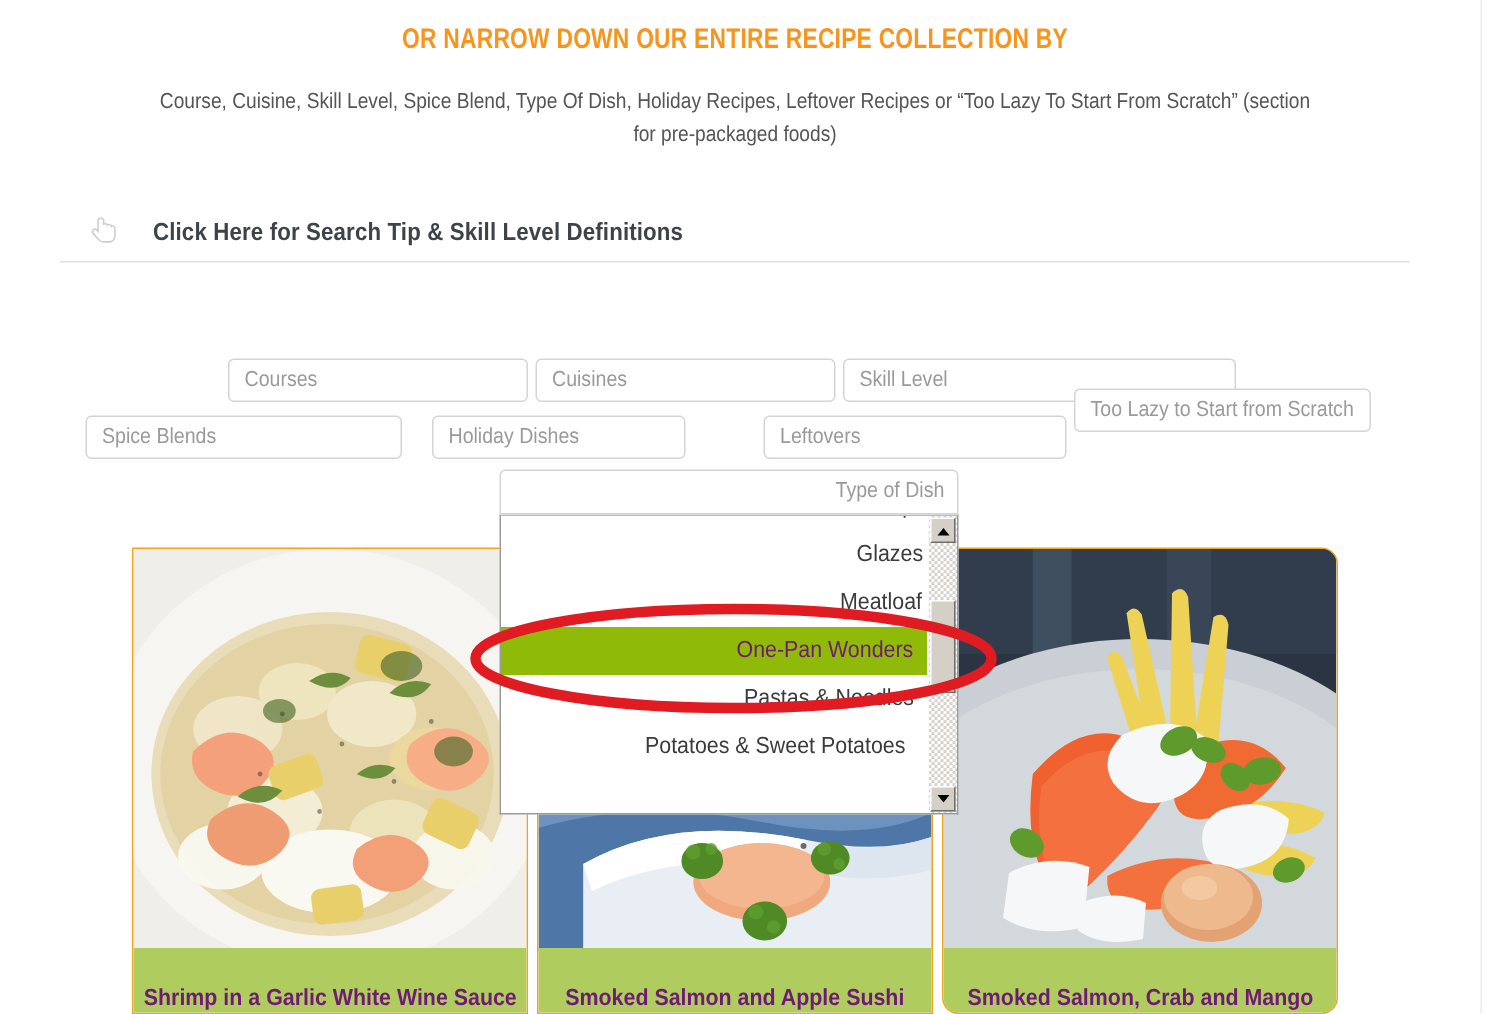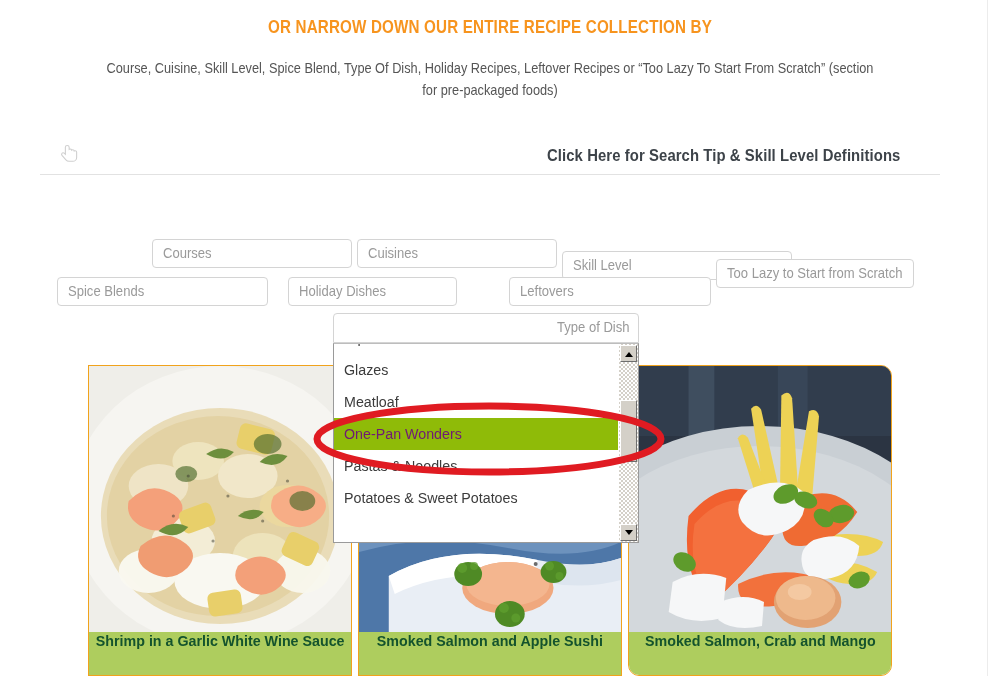--- a/index.html
+++ b/index.html
@@ -69,21 +69,20 @@
 
   
   .clickhere-row {
     position: absolute;
     left: 40px;
     top: 138px;
     width: 900px;
     height: 34px;
     display: flex;
     align-items: center;
-    justify-content: space-between;
   }
   .hand-icon {
     width: 26px;
     height: 26px;
     margin-left: 18px;
     margin-right: 18px;
     flex: 0 0 auto;
     display: block;
   }
   .clickhere-label {
@@ -123,21 +122,21 @@
   }
   .filter-input span {
     display: inline-block;
     transform: scaleX(0.90);
     transform-origin: left center;
   }
 
   
   #f-courses     { left: 152px; top: 239px; width: 200px; }
   #f-cuisines    { left: 357px; top: 239px; width: 200px; }
-  #f-skill       { left: 562px; top: 251px; width: 230px; }
+  #f-skill       { left: 562px; top: 239px; width: 262px; }
   
   #f-spice       { left: 57px;  top: 277px; width: 211px; }
   #f-holiday     { left: 288px; top: 277px; width: 169px; }
   #f-leftovers   { left: 509px; top: 277px; width: 202px; }
   #f-toolazy     { left: 716px; top: 259px; width: 198px; }
   
   #f-typeofdish  { left: 333px; top: 313px; width: 306px; border-radius: 4px 4px 0 0; height: 30px; text-align: right; }
 
   
   .dropdown {
@@ -145,20 +144,21 @@
     left: 333px;
     top: 343px;
     width: 306px;
     height: 200px;
     box-sizing: border-box;
     background: #ffffff;
     border: 1px solid #9a9a9a;
     border-top: 1px solid #bdbdbd;
     overflow: hidden;
     z-index: 40;
+    text-align: right;
   }
   .dropdown-items {
     position: absolute;
     left: 0;
     top: -22px;               
     width: 285px;
   }
   .dd-item {
     box-sizing: border-box;
     height: 32px;
@@ -255,25 +255,25 @@
     height: 268px;
     overflow: hidden;
   }
   .card-caption {
     position: absolute;
     left: 0;
     bottom: 0;
     width: 100%;
     height: 43px;
     background: #aecd5e;
-    color: #14532d;
+    color: #701a75;
     font-size: 15.5px;
     font-weight: bold;
     display: flex;
-    align-items: flex-start;
+    align-items: flex-end;
     justify-content: center;
     text-align: center;
   }
   .card-caption span {
     display: inline-block;
     transform: scaleX(0.92);
     white-space: nowrap;
   }
 
   

